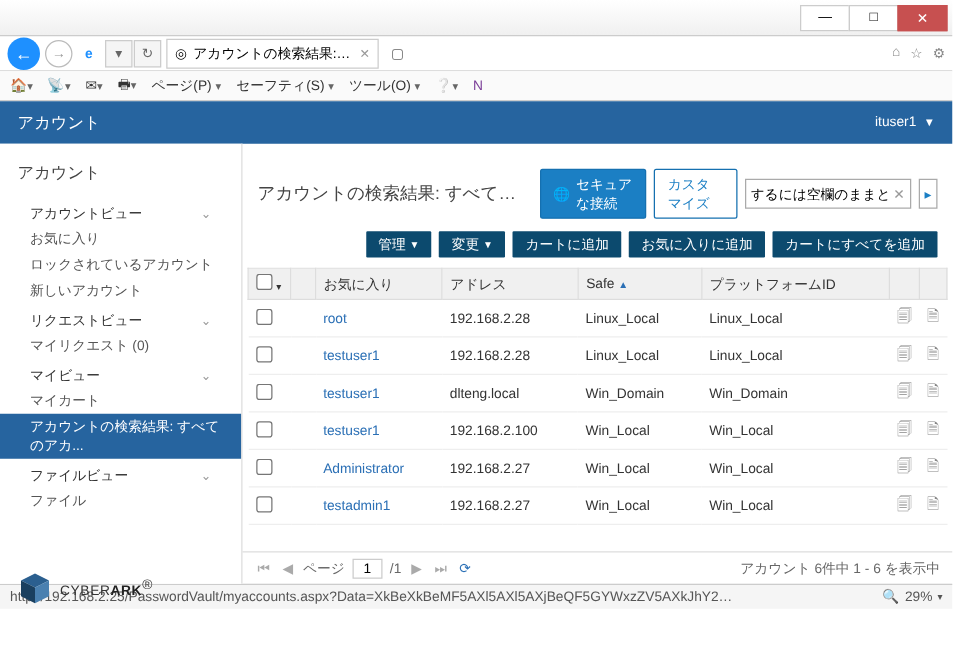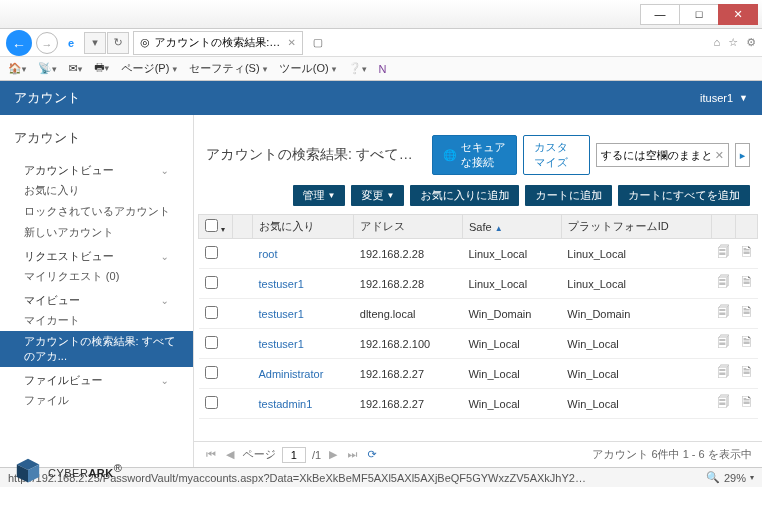--- a/index.html
+++ b/index.html
@@ -155,22 +155,22 @@
     </div>
     <div class="action-row">
       <div class="btn-gray">
           <span>管理</span>
           <span style="font-size:8px">▼</span>
         </div>
       <div class="btn-gray">
           <span>変更</span>
           <span style="font-size:8px">▼</span>
         </div>
+      <div class="btn-gray">カートに追加</div>
       <div class="btn-gray">お気に入りに追加</div>
-      <div class="btn-gray">カートに追加</div>
       <div class="btn-gray">カートにすべてを追加</div>
     </div>
     <div class="table-wrap">
       <table>
         <thead>
             <tr id="thead-row">
               <th style="width: 34px;"><input type="checkbox" style=""> <span style="font-size:8px">▾</span></th>
               <th style="width: 20px;"></th>
               <th>お気に入り</th>
               <th>アドレス</th>

